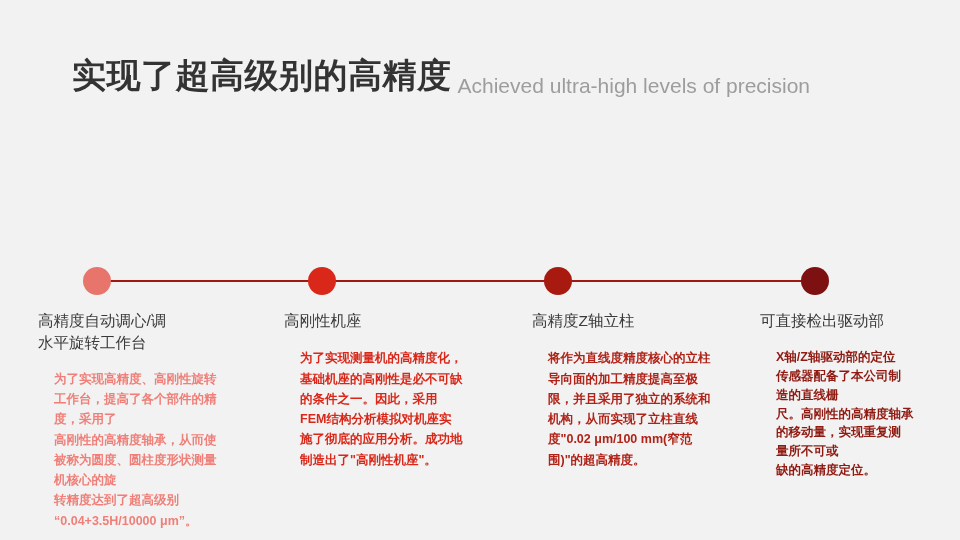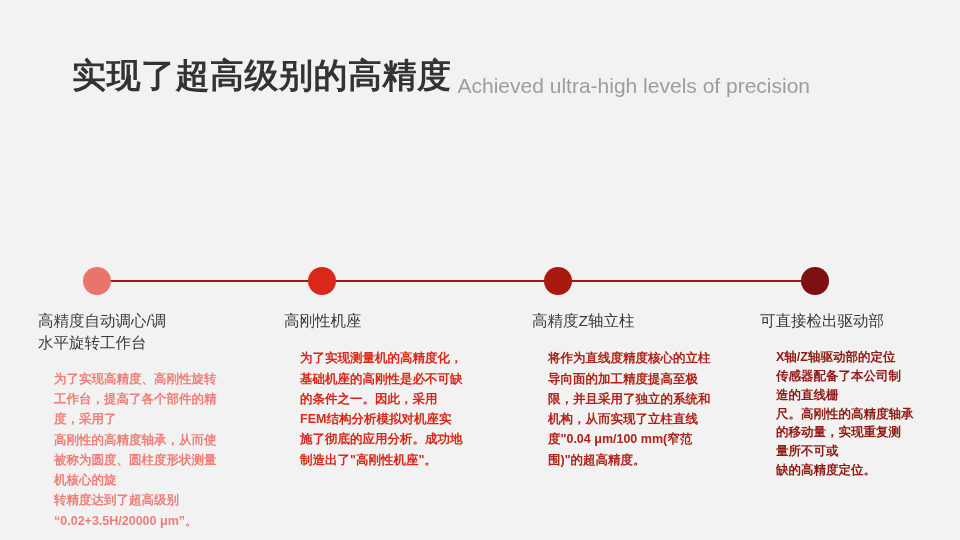--- a/index.html
+++ b/index.html
@@ -120,40 +120,40 @@
   <div class="col col-1">
     <p class="col-heading">高精度自动调心/调
 水平旋转工作台</p>
     <p class="col-body" style="color: rgb(239, 127, 120);">为了实现高精度、高刚性旋转
 工作台，提高了各个部件的精
 度，采用了
 高刚性的高精度轴承，从而使
 被称为圆度、圆柱度形状测量
 机核心的旋
 转精度达到了超高级别
-“0.02+3.5H/20000 μm”。</p>
+“0.04+3.5H/10000 μm”。</p>
   </div>
 
   <div class="col col-2">
     <p class="col-heading">高刚性机座</p>
     <p class="col-body" style="color: rgb(217, 40, 26);">为了实现测量机的高精度化，
 基础机座的高刚性是必不可缺
 的条件之一。因此，采用
 FEM结构分析模拟对机座实
 施了彻底的应用分析。成功地
 制造出了"高刚性机座"。</p>
   </div>
 
   <div class="col col-3">
     <p class="col-heading">高精度Z轴立柱</p>
     <p class="col-body" style="color: rgb(176, 35, 24);">将作为直线度精度核心的立柱
 导向面的加工精度提高至极
 限，并且采用了独立的系统和
 机构，从而实现了立柱直线
-度"0.04 μm/100 mm(窄范
+度"0.02 μm/100 mm(窄范
 围)"的超高精度。</p>
   </div>
 
   <div class="col col-4">
     <p class="col-heading">可直接检出驱动部</p>
     <p class="col-body" style="color: rgb(143, 26, 18);">X轴/Z轴驱动部的定位
 传感器配备了本公司制
 造的直线栅
 尺。高刚性的高精度轴承
 的移动量，实现重复测

